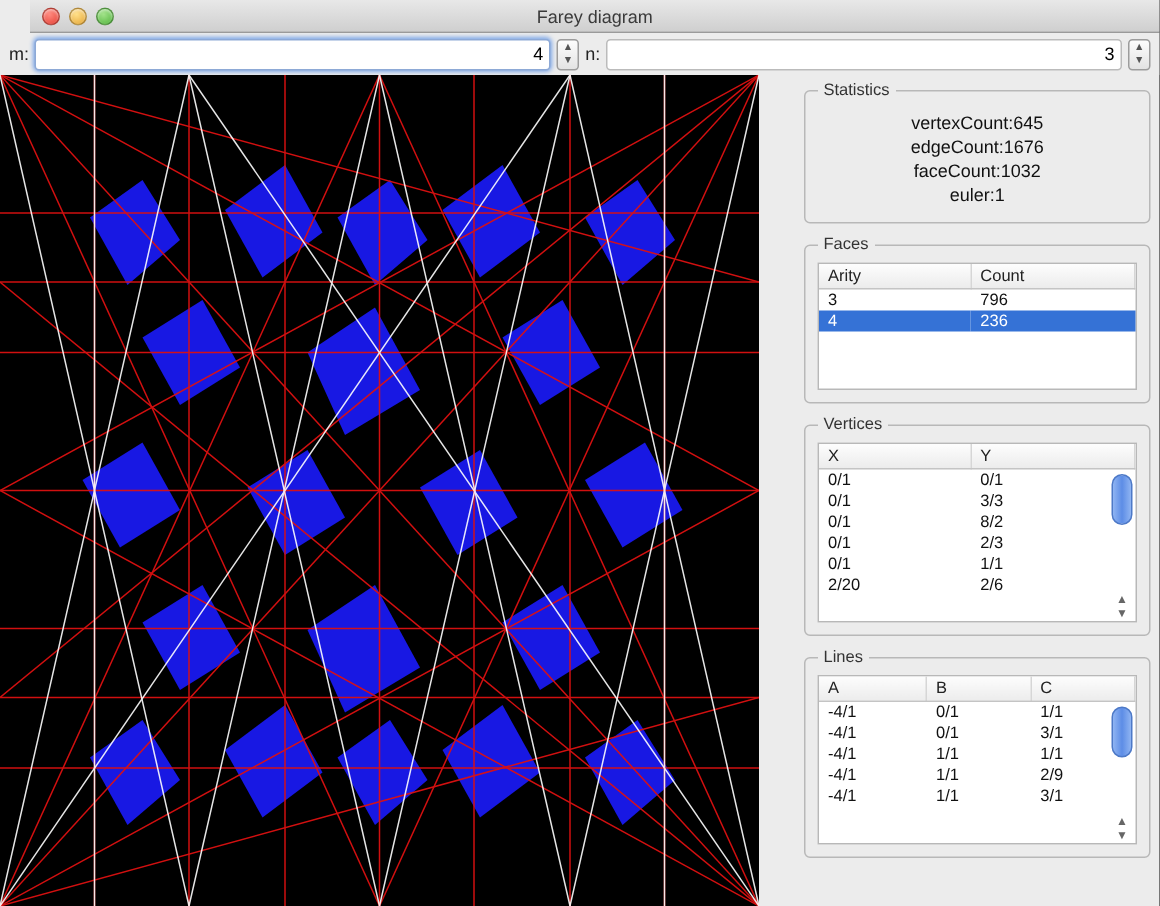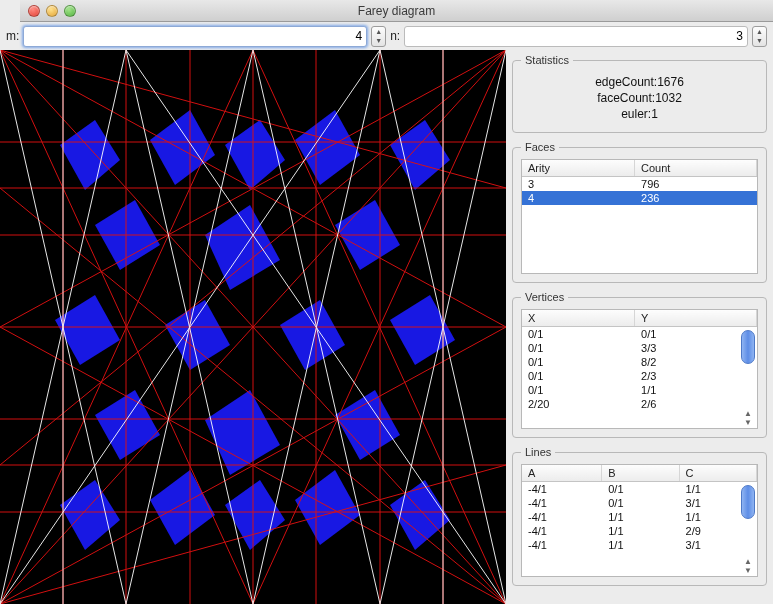--- a/index.html
+++ b/index.html
@@ -91,20 +91,21 @@
     display: flex;
     flex-direction: column;
     gap: 8px;
     overflow: hidden;
   }
   fieldset {
     border: 1px solid #b8b8b8;
     border-radius: 4px;
     padding: 6px 8px 8px 8px;
     background: #ececec;
+    margin-left: 24px;
   }
   legend {
     padding: 0 4px;
     color: #333;
     font-size: 11px;
   }
   .stats-body {
     text-align: center;
     font-size: 12px;
     line-height: 16px;
@@ -132,21 +133,21 @@
   }
   tbody td {
     padding: 1px 6px;
     border-right: 1px solid transparent;
     color: #111;
   }
   tbody tr.sel td {
     background: #3572d6;
     color: #fff;
   }
-  .faces-box .table-wrap { height: 115px; }
+  .faces-box .table-wrap { height: 85px; }
   .vertices-box .table-wrap { height: 120px; }
   .lines-box .table-wrap { height: 113px; }
   .scrollpill {
     position: absolute;
     right: 2px;
     width: 14px;
     border-radius: 7px;
     background: linear-gradient(90deg,#8fb4f2,#5d8de6,#8fb4f2);
     border:1px solid #4d79c7;
   }
@@ -259,20 +260,21 @@
         <line x1="0" y1="0" x2="126" y2="554"></line>
           <line x1="506" y1="0" x2="380" y2="554"></line>
       </g>
     </svg>
   </div>
 
   <div class="side-pane">
     <fieldset class="stats-box">
       <legend>Statistics</legend>
       <div class="stats-body">
+        <div>vertexCount:645</div>
         <div>edgeCount:1676</div>
         <div>faceCount:1032</div>
         <div>euler:1</div>
       </div>
     </fieldset>
 
     <fieldset class="faces-box">
       <legend>Faces</legend>
       <div class="table-wrap">
         <table>

